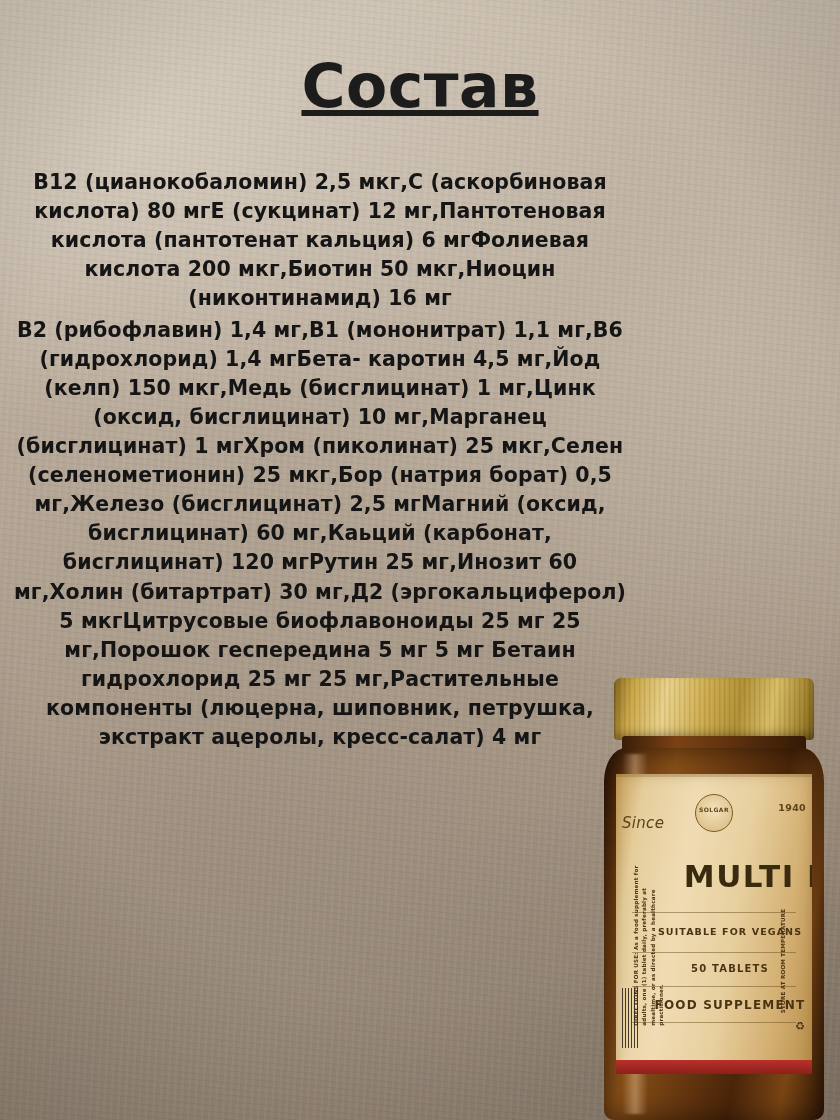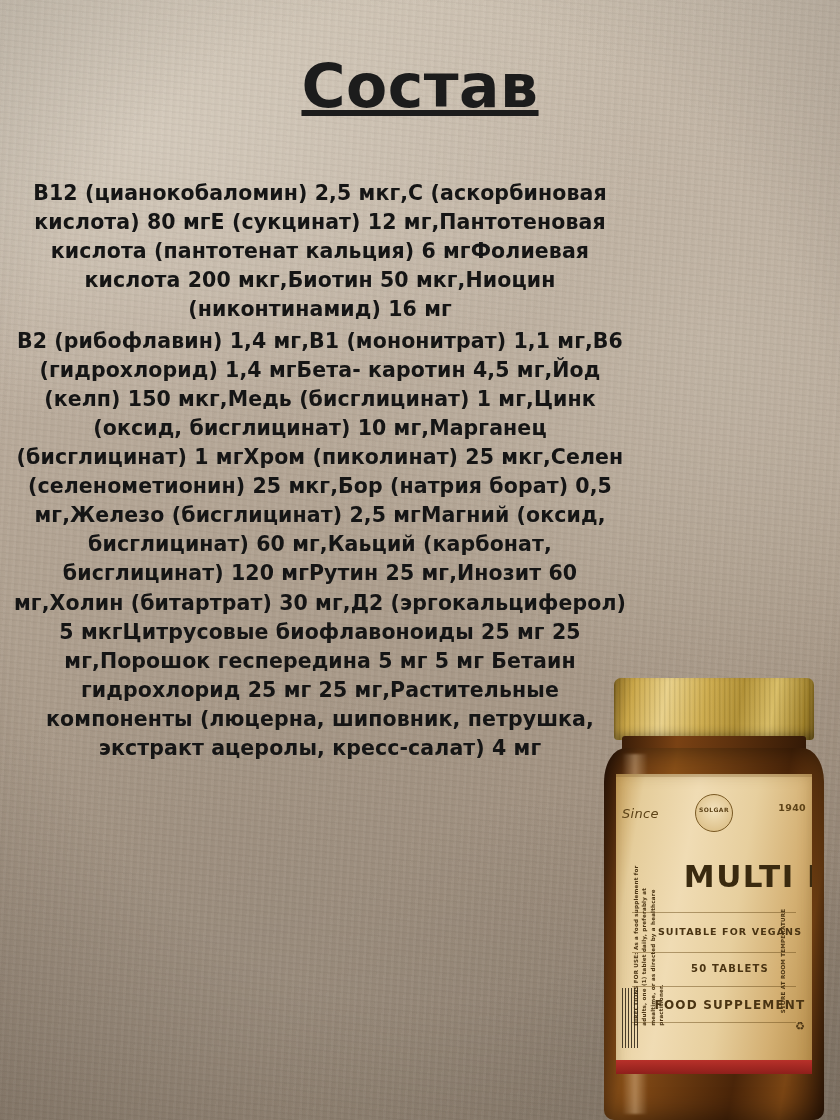--- a/index.html
+++ b/index.html
@@ -53,21 +53,21 @@
     font-size: 60px;
     font-weight: 700;
     color: #1c1c1c;
     letter-spacing: 0.5px;
     line-height: 1.05;
     text-decoration: underline;
   }
 
   .ingredients {
     position: absolute;
-    top: 179px;
+    top: 168px;
     left: 8px;
     width: 624px;
     text-align: center;
     color: #151515;
     font-size: 20.5px;
     font-weight: 700;
     line-height: 1.42;
     letter-spacing: 0.1px;
   }
   .ingredients p {
@@ -165,22 +165,22 @@
     position: absolute;
     left: 0; top: 11px; width: 100%;
     text-align: center;
     font-size: 6px;
     font-weight: 700;
     letter-spacing: 0.4px;
     color: #5d4318;
   }
   .brand-since {
     position: absolute;
-    left: 6px; top: 32px;
-    font-size: 13px;
+    left: 6px; top: 40px;
+    font-size: 15px;
     font-style: italic;
     color: #5d4318;
     letter-spacing: 0.3px;
   }
   .brand-year {
     position: absolute;
     right: 6px; top: 28px;
     font-size: 9.5px;
     font-weight: 700;
     color: #5d4318;

